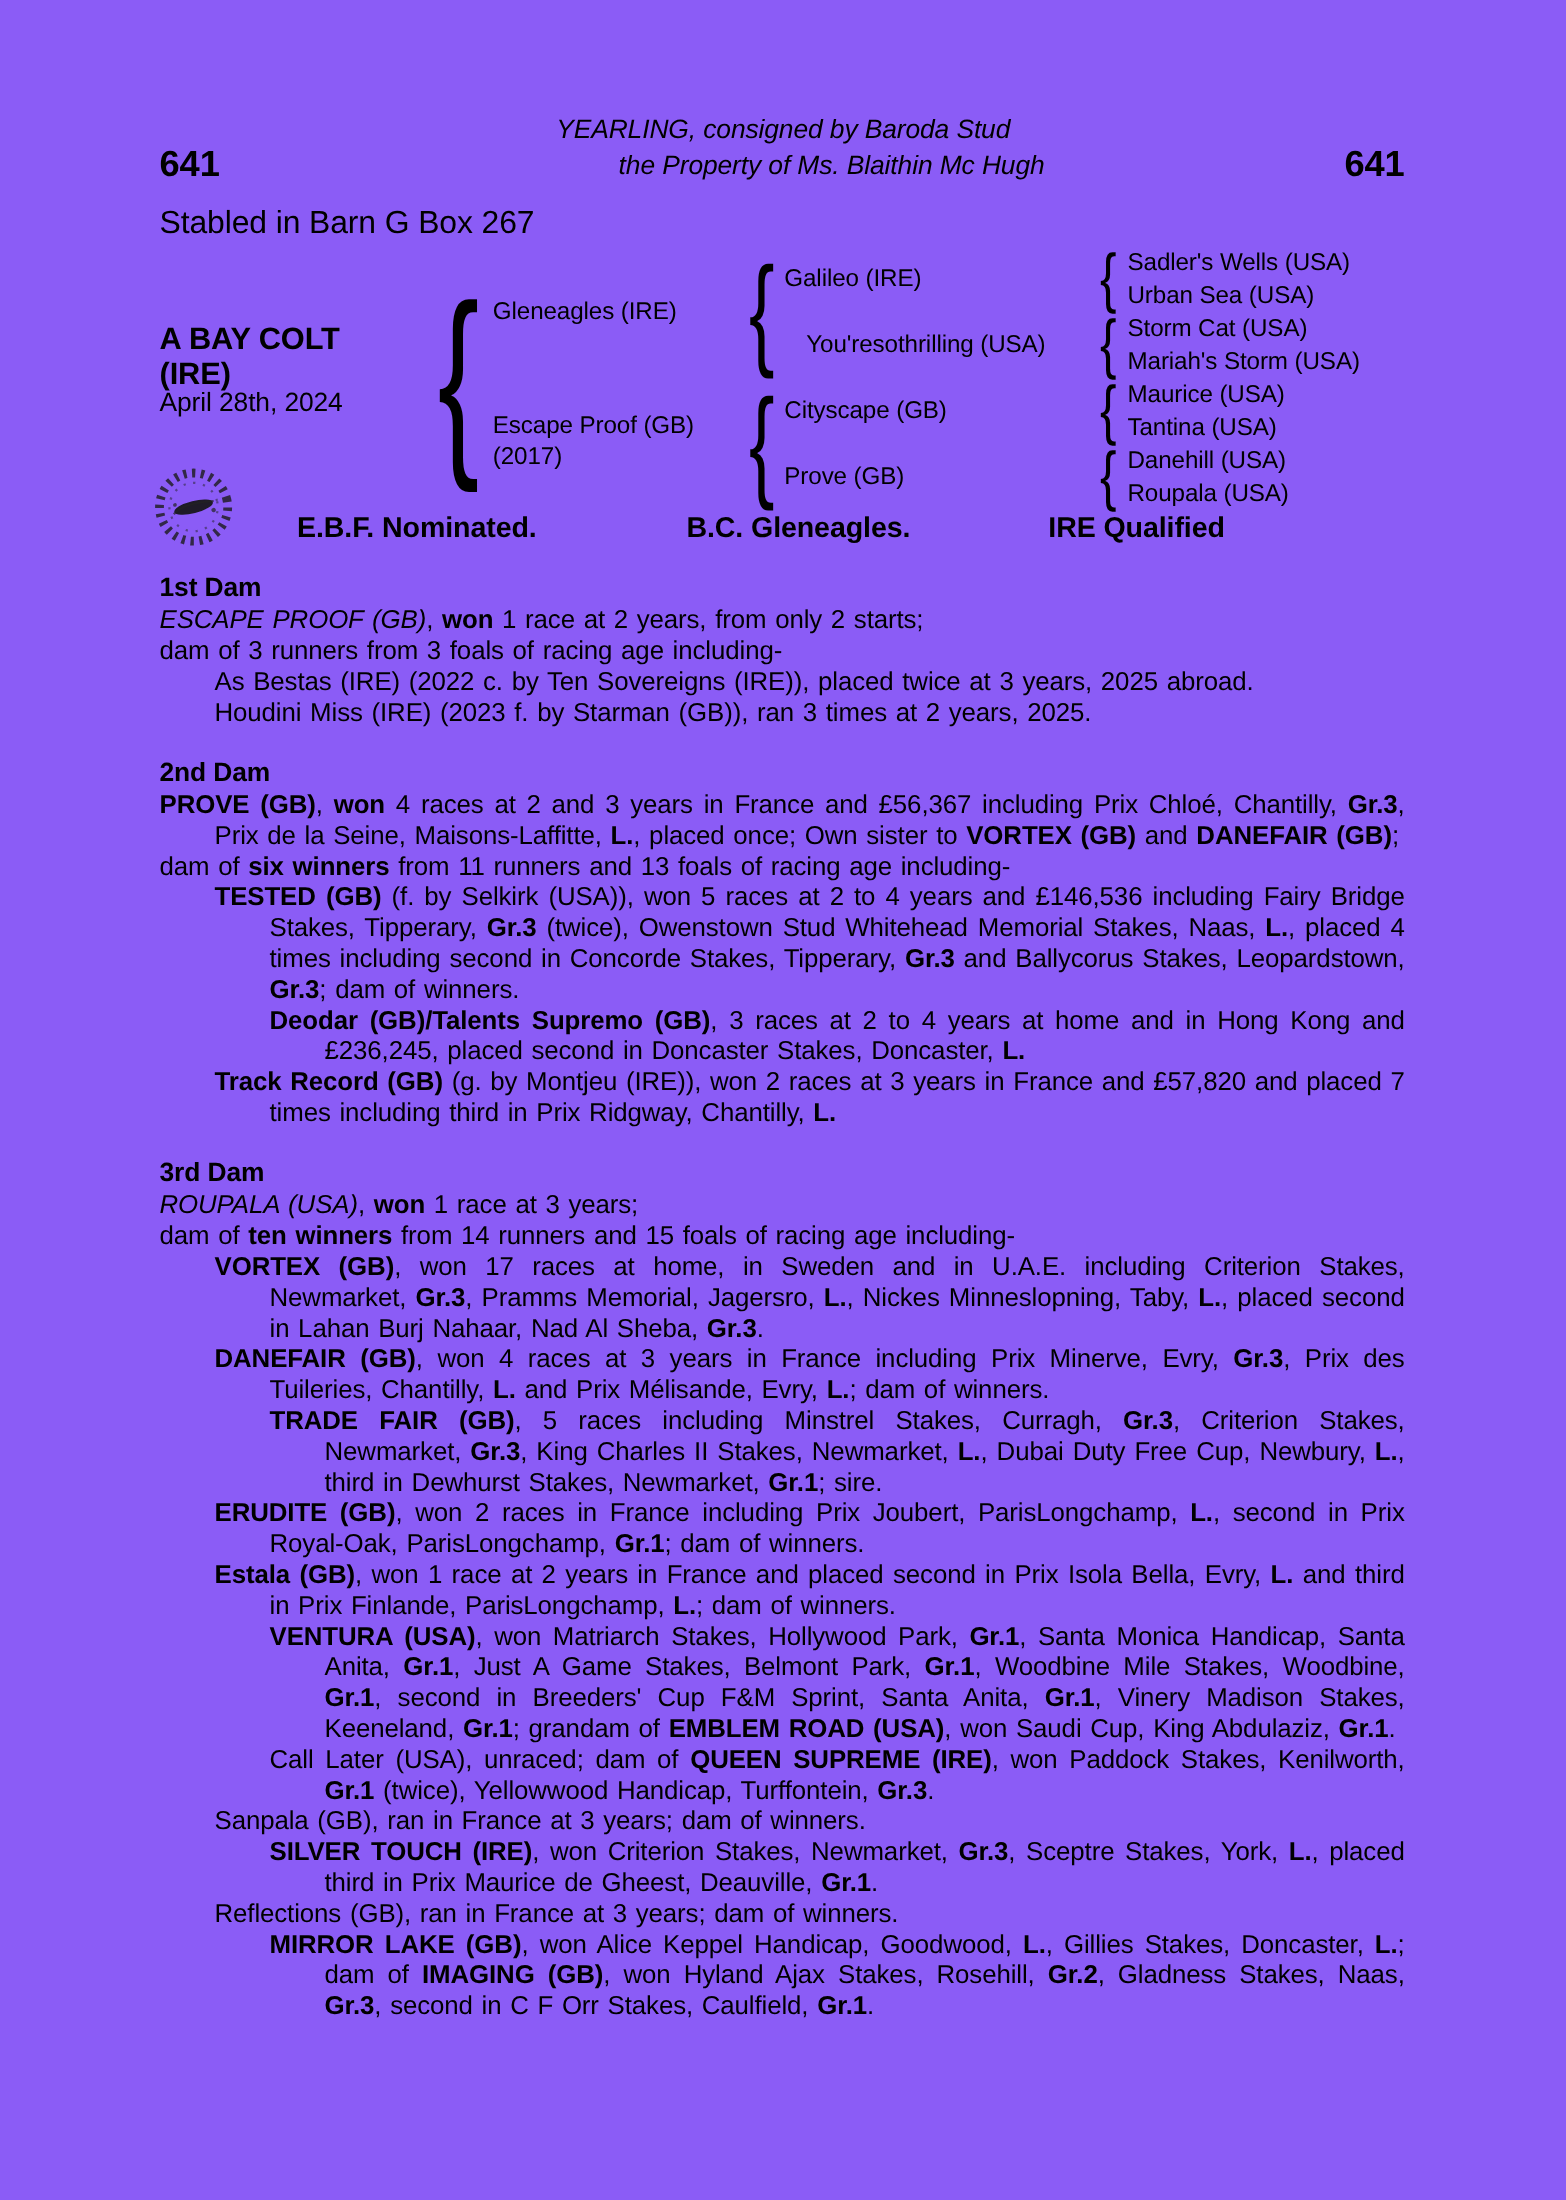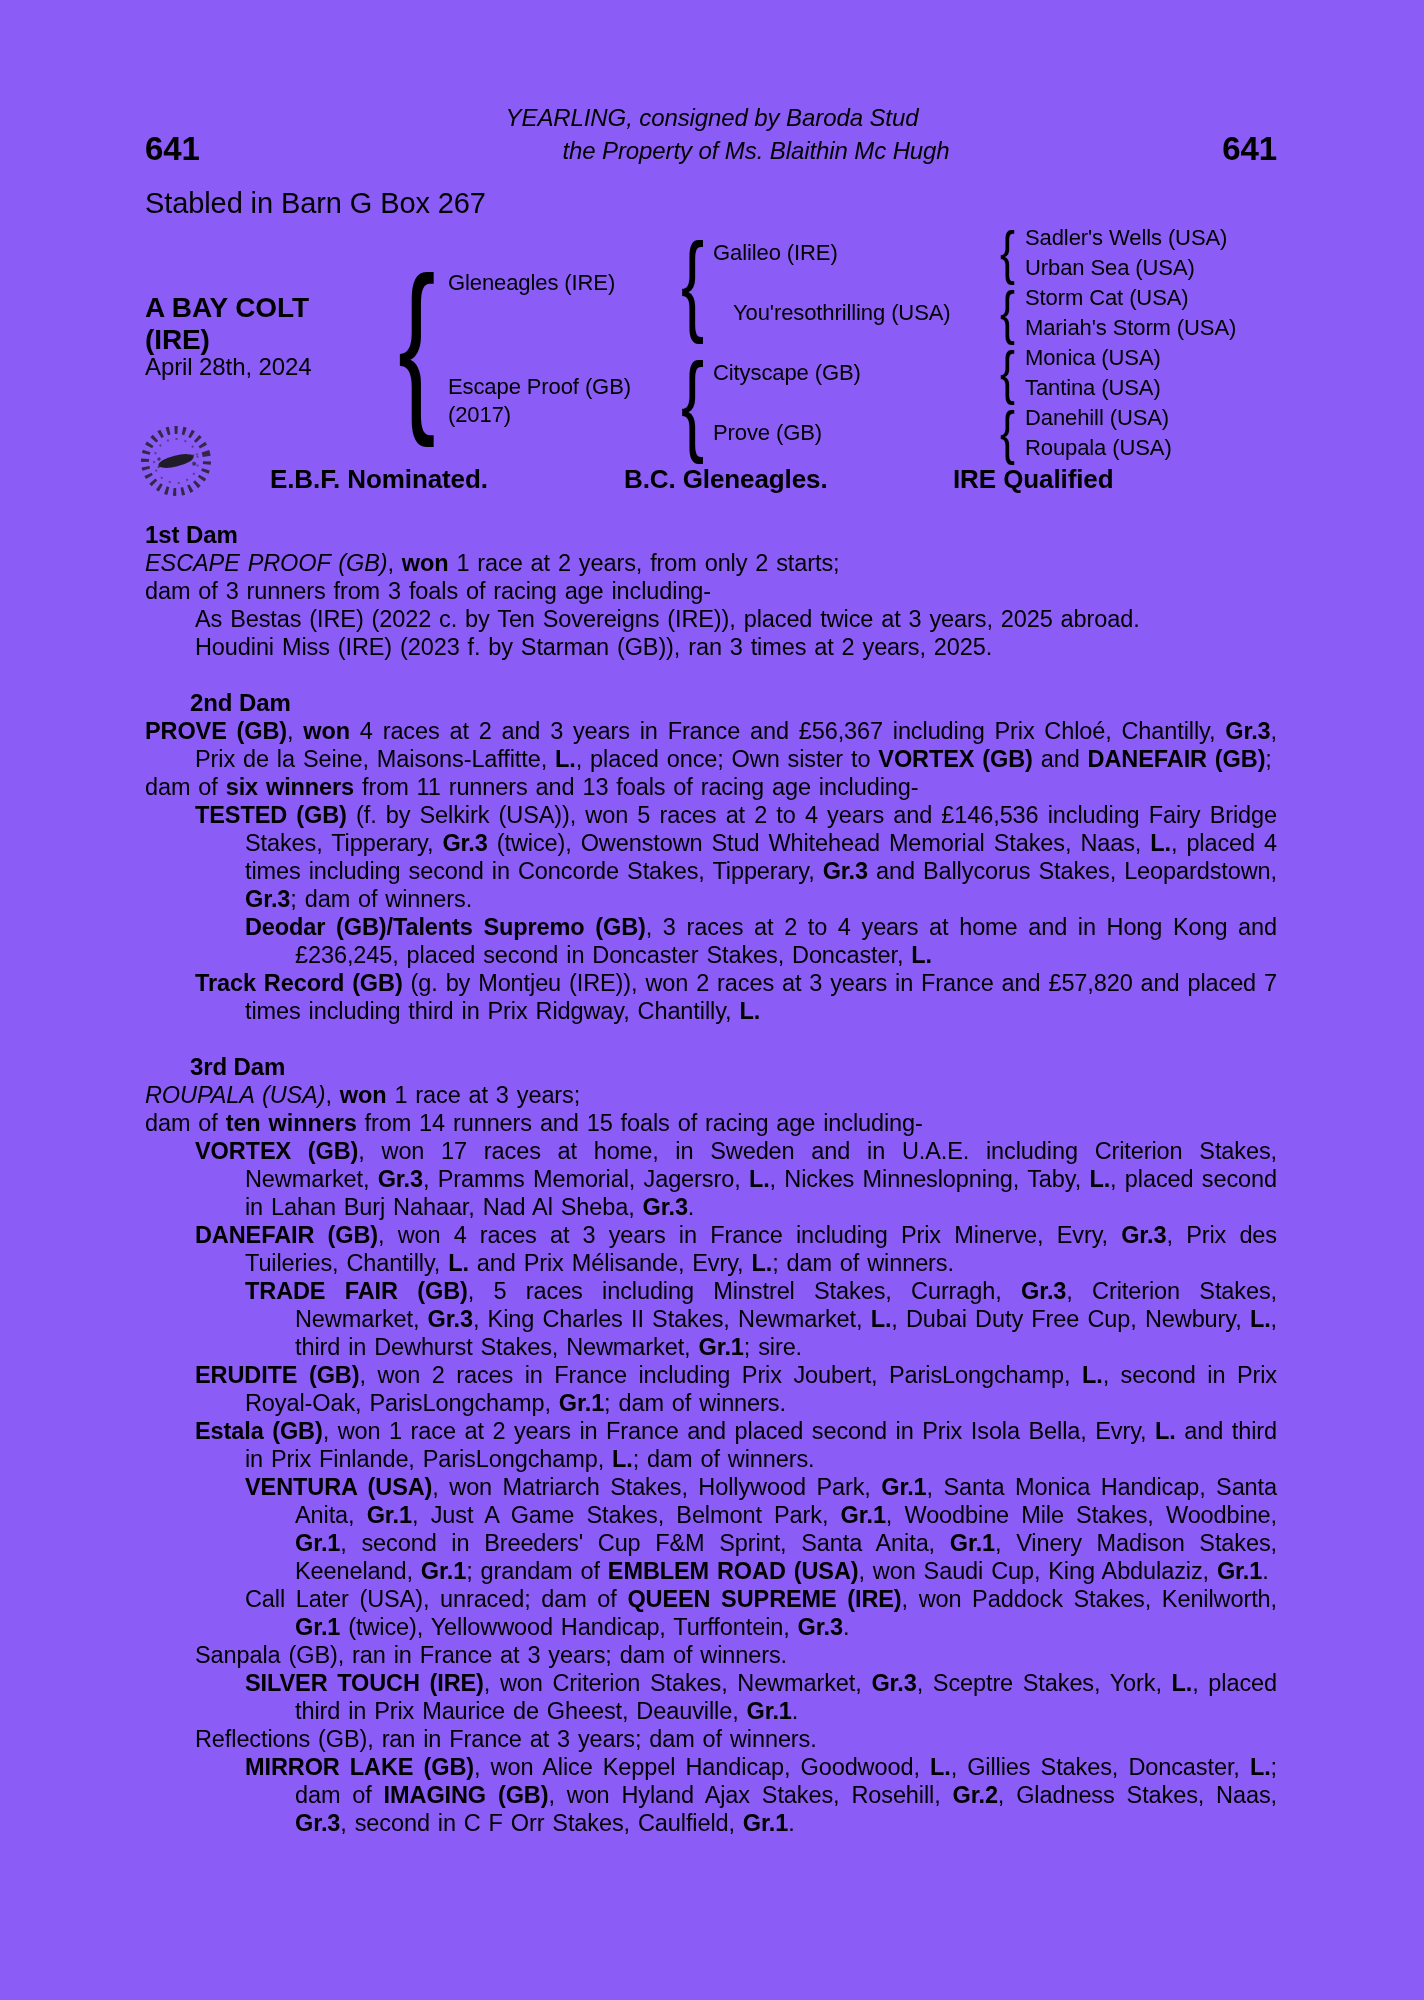--- a/index.html
+++ b/index.html
@@ -57,21 +57,21 @@
   
   .nom { top:464px; font-weight:700; font-size:26px; white-space:nowrap; }
   .nom1 { left:270px; } .nom2 { left:624px; } .nom3 { left:953px; }
 
   
   .stamp { left:136px; top:419px; }
 
   
   .bodytext { left:145px; top:521px; width:1132px; font-size:23.5px; line-height:28px; }
   .sec-heading { font-weight:700; font-size:24px; }
-  .sec-heading + .sec-heading, .para + .sec-heading { margin-top:28px;margin-left:45px; }
+  .sec-heading + .sec-heading, .para + .sec-heading { margin-top:28px; }
   .para { margin:0; text-align:justify; word-spacing:1.5px; }
   .ind0 { padding-left:50px;  text-indent:-50px; }
   .ind1 { padding-left:100px; text-indent:-50px; }
   .ind2 { padding-left:150px; text-indent:-50px; }
   .run-b { font-weight:700; }
   .run-i { font-style:italic; }
 </style>
 </head>
 <body>
 
@@ -101,21 +101,21 @@
 
   <div class="abs ped gp0">Galileo (IRE)</div>
   <div class="abs ped gp1">You'resothrilling (USA)</div>
   <div class="abs ped gp2">Cityscape (GB)</div>
   <div class="abs ped gp3">Prove (GB)</div>
 
   <div class="abs ped gg0">Sadler's Wells (USA)</div>
   <div class="abs ped gg1">Urban Sea (USA)</div>
   <div class="abs ped gg2">Storm Cat (USA)</div>
   <div class="abs ped gg3">Mariah's Storm (USA)</div>
-  <div class="abs ped gg4">Monica (USA)</div>
+  <div class="abs ped gg4">Maurice (USA)</div>
   <div class="abs ped gg5">Tantina (USA)</div>
   <div class="abs ped gg6">Danehill (USA)</div>
   <div class="abs ped gg7">Roupala (USA)</div>
 
   <svg class="abs stamp" width="80" height="84" viewBox="0 0 80 84" aria-hidden="true">
     <g transform="rotate(-14 40 42)">
       <circle cx="40" cy="42" r="31" fill="none" stroke="#1c1c1c" stroke-width="8" stroke-dasharray="3 5" opacity="0.8"></circle>
       <circle cx="40" cy="42" r="22" fill="none" stroke="#222" stroke-width="2" stroke-dasharray="2 7" opacity="0.5"></circle>
       <ellipse cx="40" cy="42" rx="18" ry="5.5" fill="#161616" opacity="0.92"></ellipse>
       <path d="M 21 44 q 10 -8 38 -3" fill="none" stroke="#222" stroke-width="2" opacity="0.7"></path>

